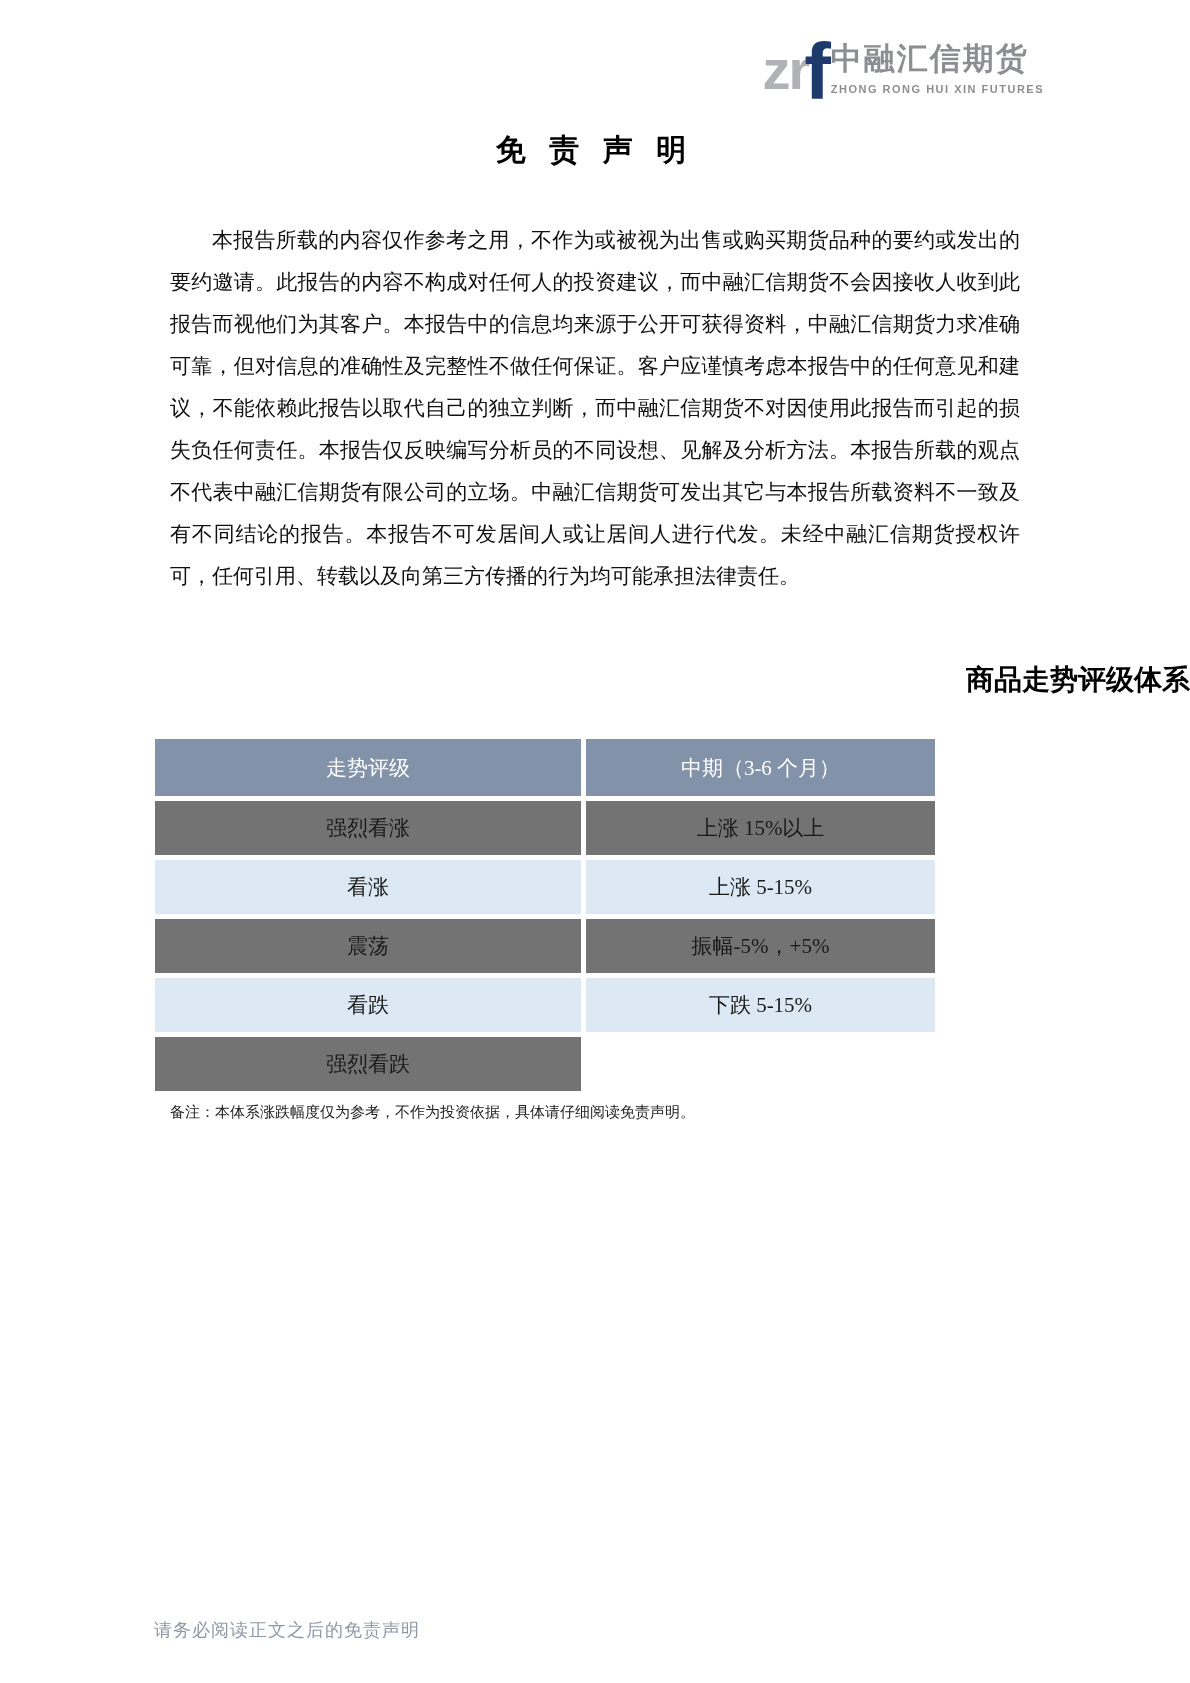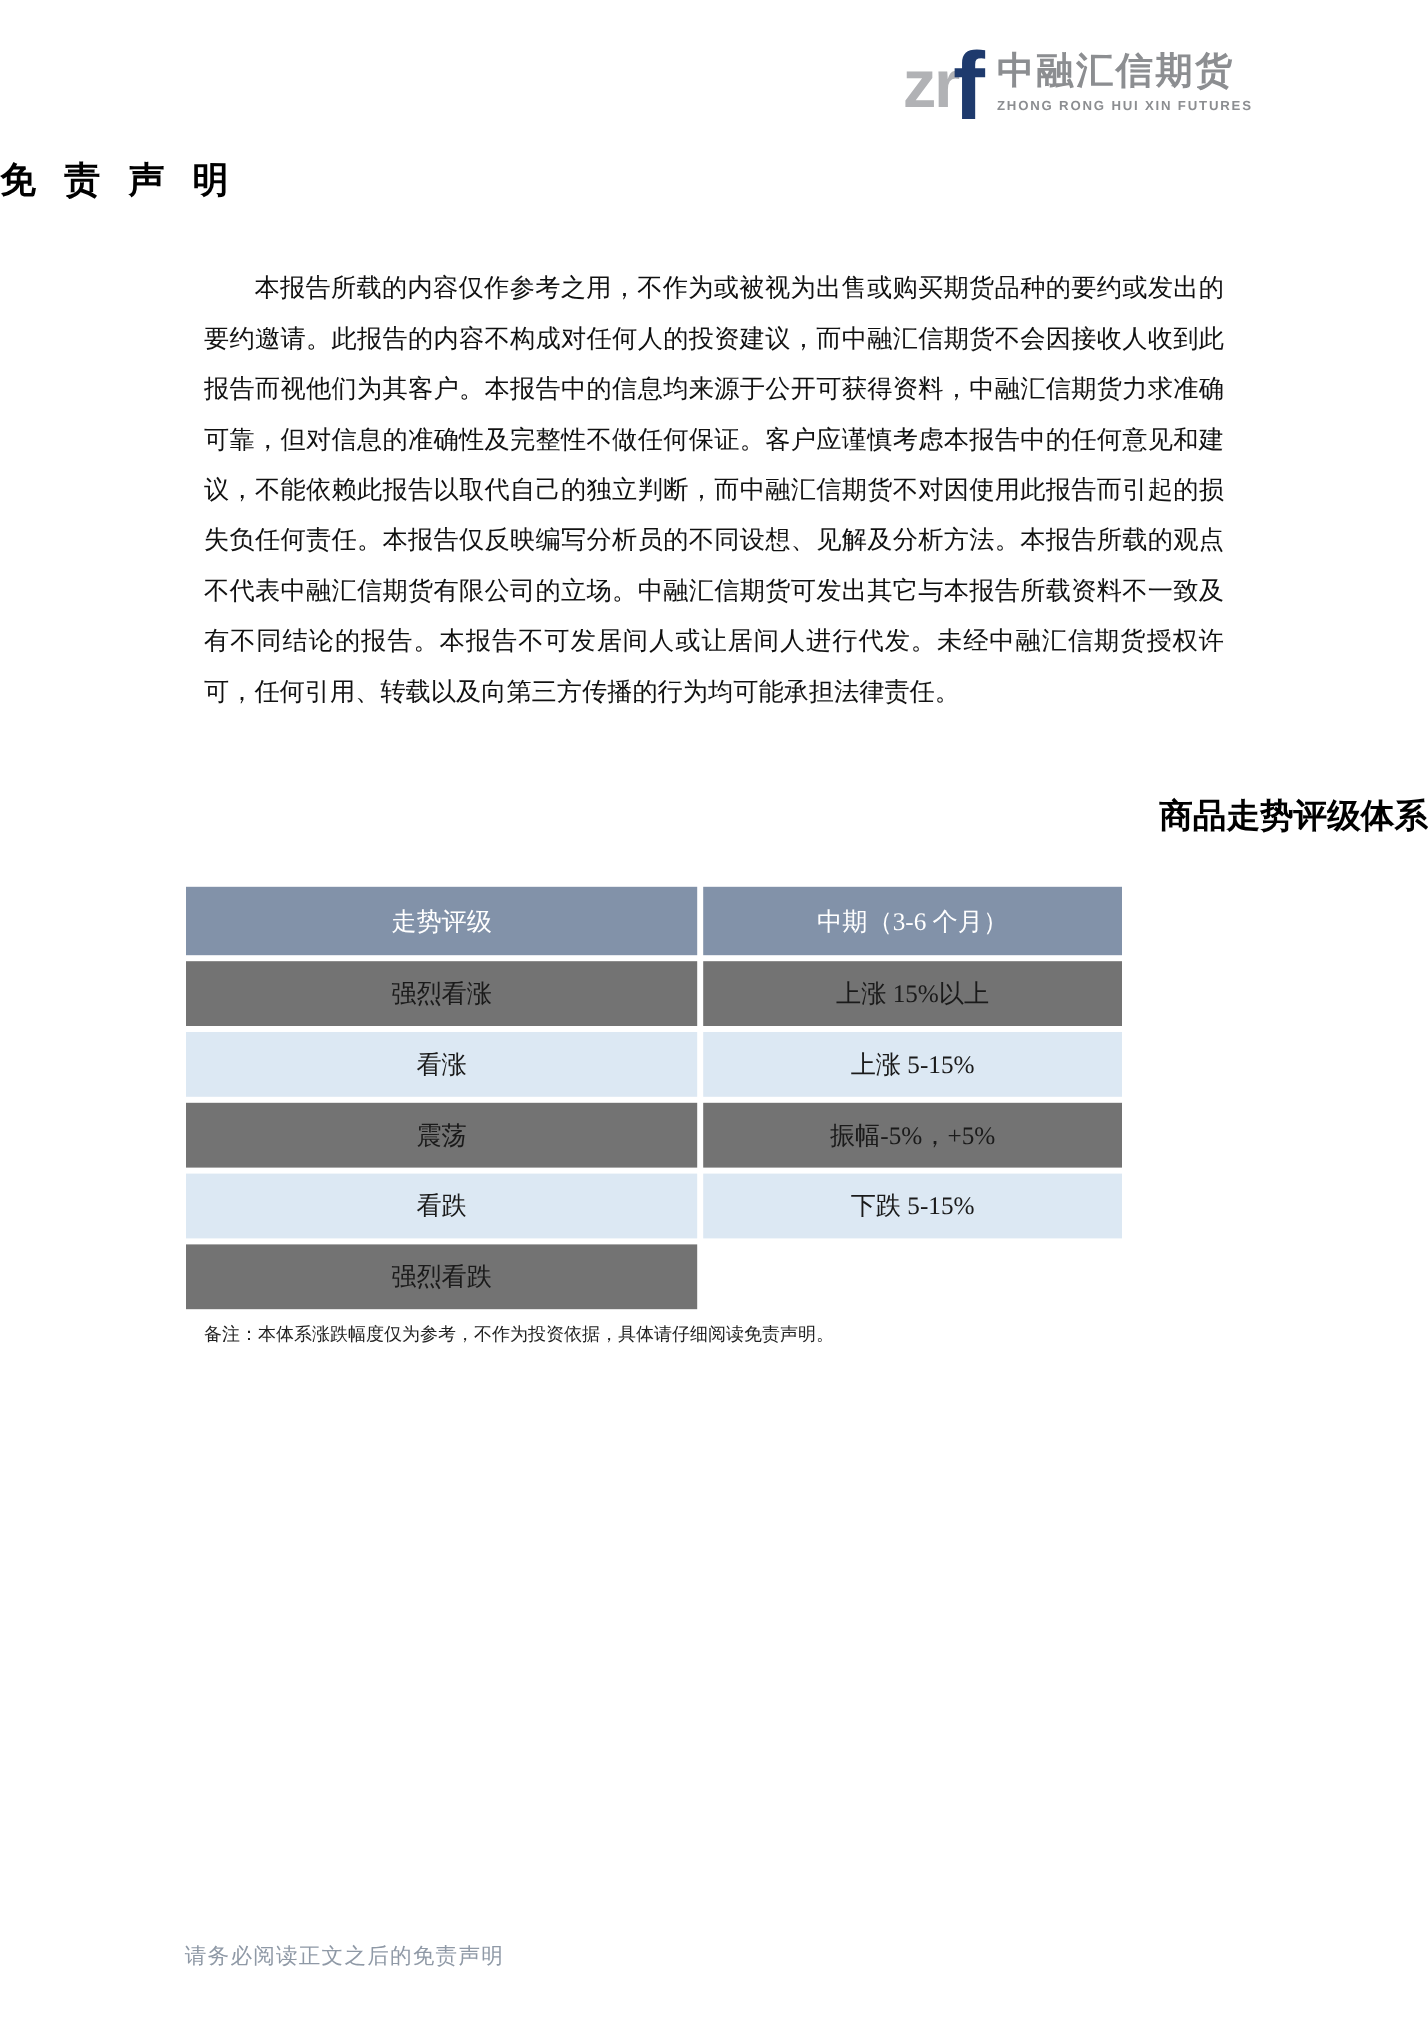--- a/index.html
+++ b/index.html
@@ -39,21 +39,20 @@
     margin-left: 40px;
   }
   .logo-f {
     font-size: 80px;
     color: #1e3a6d;
     margin-left: -4px;
     position: relative;
     top: 10px;
   }
   .logo-text {
-    margin-left: 10px;
     font-family: "Liberation Sans", "DejaVu Sans", sans-serif;
   }
   .logo-cn {
     font-size: 31px;
     font-weight: bold;
     color: #8c8e91;
     letter-spacing: 2px;
     white-space: nowrap;
   }
   .logo-en {
@@ -61,21 +60,21 @@
     font-weight: bold;
     color: #8c8e91;
     letter-spacing: 1.5px;
     margin-top: 3px;
     white-space: nowrap;
   }
 
   
   .doc-title {
     padding-top: 130px;
-    text-align: left;
+    text-align: center;
     font-size: 30px;
     font-weight: bold;
     letter-spacing: 8px;
     color: #000000;
   }
 
   
   .disclaimer {
     margin: 48px 170px 0 170px;
     width: 850px;

